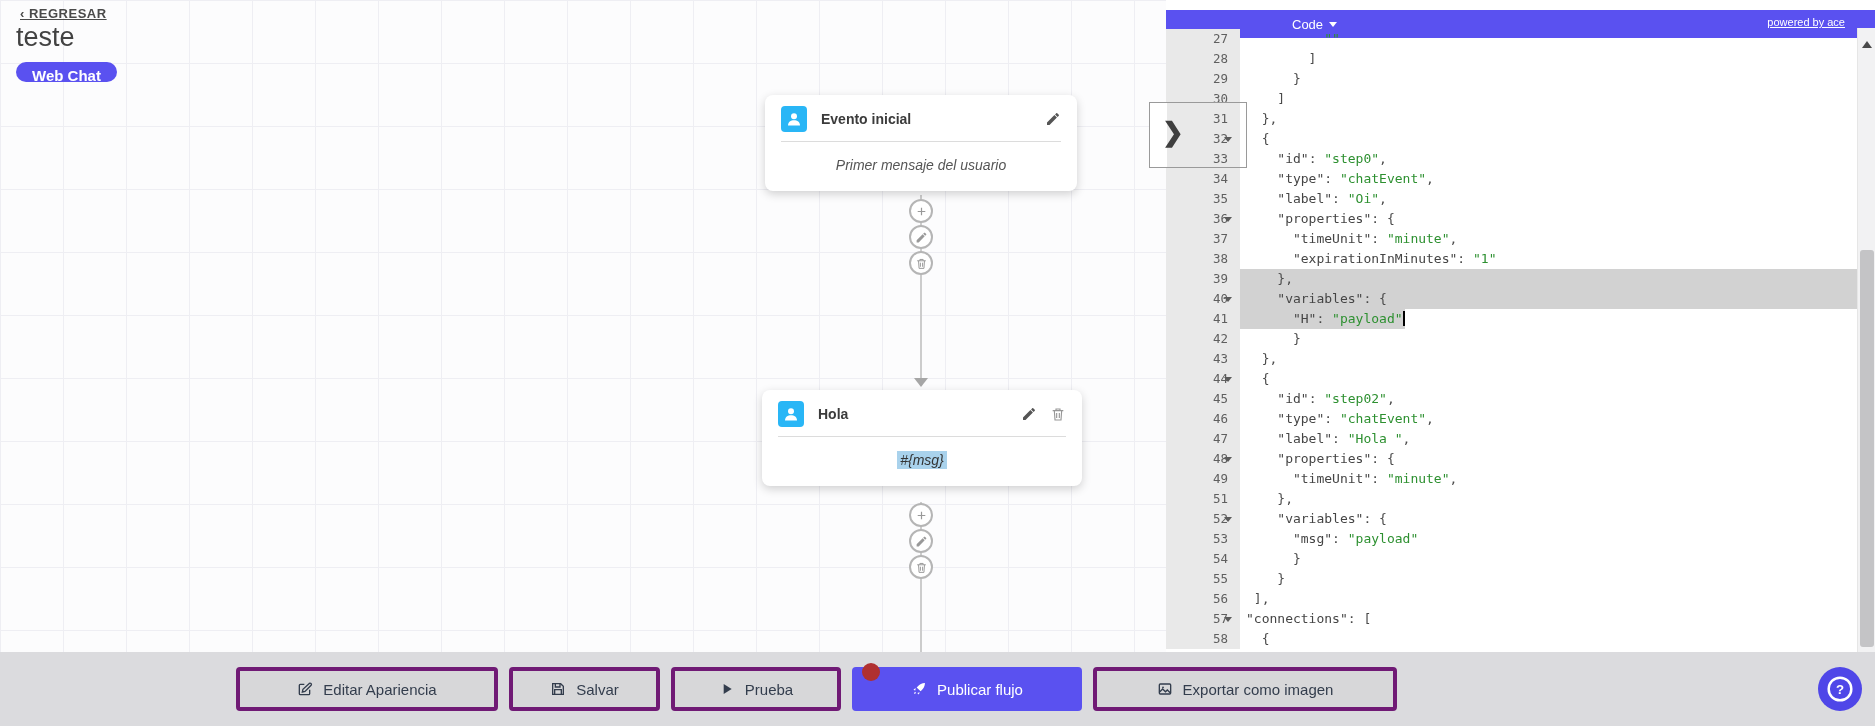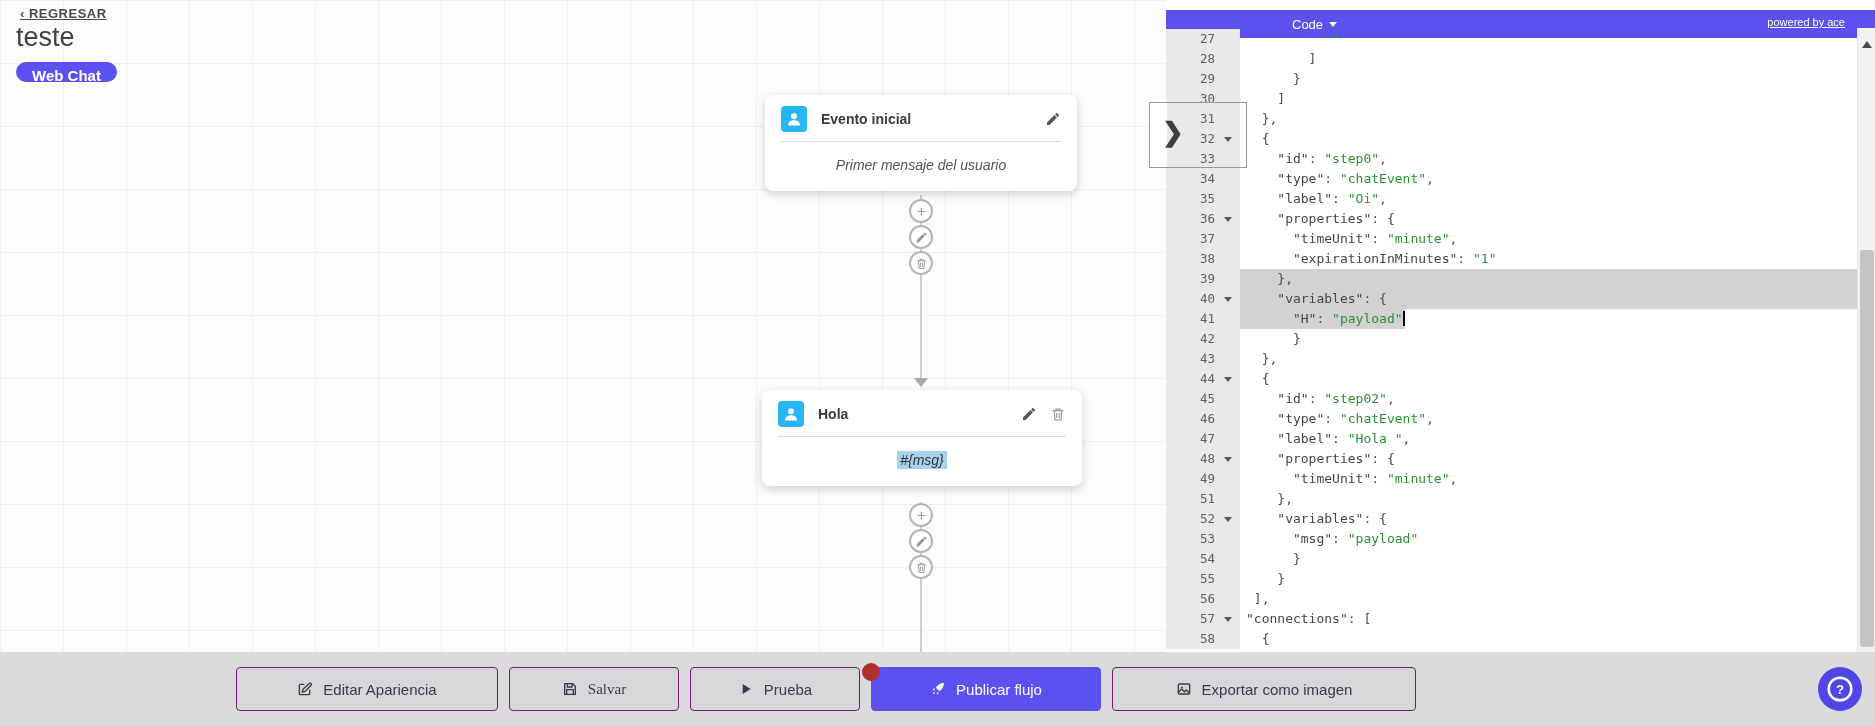--- a/index.html
+++ b/index.html
@@ -54,21 +54,21 @@
     display:flex;align-items:center;gap:6px;}
   .code-menu .tri{width:0;height:0;border-left:4px solid transparent;
     border-right:4px solid transparent;border-top:5px solid #fff;}
   .powered{position:absolute;right:30px;top:6px;color:#fff;font-size:11px;
     text-decoration:underline;cursor:pointer;}
   .code-wrap{position:absolute;left:0;top:28px;right:18px;bottom:0;overflow:hidden;
     font-family:"DejaVu Sans Mono",monospace;font-size:13px;padding-top:1px;}
   .cl{display:flex;height:20px;line-height:20px;}
   .cl.sel-full{background:#d2d2d2;}
   .gut{width:74px;flex:none;background:#e9e9e9;color:#5f5f5f;text-align:right;
-    padding-right:25px;box-sizing:border-box;position:relative;font-size:12.5px;}
+    padding-right:12px;box-sizing:border-box;position:relative;font-size:12.5px;}
   .fold{position:absolute;right:8px;top:8px;width:0;height:0;
     border:4px solid transparent;border-top:5px solid #5a5a5a;}
   .txt{white-space:pre;padding-left:6px;flex:1;color:#4a4a4a;}
   .txt.sel-text{flex:none;background:#d2d2d2;}
   .tk-key{color:#454545;}
   .tk-str{color:#2d9030;}
   .cursor{display:inline-block;width:2px;height:15px;background:#000;
     vertical-align:-3px;}
   
   .collapse-handle{position:absolute;left:1149px;top:102px;width:96px;height:64px;
@@ -81,21 +81,21 @@
   .sb-track{position:absolute;right:0;top:28px;bottom:0;width:18px;
     background:#f2f2f3;border-left:1px solid #e6e6e6;box-sizing:border-box;}
   .sb-up{position:absolute;top:8px;left:4px;width:0;height:0;
     border:5px solid transparent;border-bottom:7px solid #4a4a4a;}
   .sb-thumb{position:absolute;top:222px;left:2px;width:14px;height:397px;
     background:#c4c4c6;border-radius:3px;}
   
   .toolbar{position:absolute;left:0;top:652px;width:1875px;height:74px;
     background:#dbdbde;z-index:8;display:flex;align-items:center;gap:11px;
     padding-left:236px;box-sizing:border-box;}
-  .tb-btn{height:44px;border:1px solid #701a75;border-radius:4px;background:#d7d7d9;
+  .tb-btn{height:44px;border:4px solid #701a75;border-radius:4px;background:#d7d7d9;
     color:#333d4d;font-size:15px;font-weight:500;cursor:pointer;
     display:flex;align-items:center;justify-content:center;gap:10px;flex:none;
     font-family:"Liberation Sans",sans-serif;box-sizing:border-box;}
   .tb-btn svg{width:16px;height:16px;}
   .tb-btn.primary{background:#5a51f0;border-color:#5a51f0;color:#fff;}
   .red-dot{position:absolute;left:862px;top:663px;width:18px;height:18px;
     border-radius:50%;background:#b03030;z-index:9;}
   .help-fab{position:absolute;left:1818px;top:667px;width:44px;height:44px;
     border-radius:50%;background:#4f46e8;z-index:10;cursor:pointer;
     display:flex;align-items:center;justify-content:center;}
@@ -336,21 +336,21 @@
 </div>
 
 <div class="toolbar">
   <button class="tb-btn" style="width:262px;">
     <svg viewBox="0 0 24 24" fill="none" stroke="#333d4d" stroke-width="2">
         <path d="M11 5H5a1.5 1.5 0 0 0-1.5 1.5V19A1.5 1.5 0 0 0 5 20.5h12.5A1.5 1.5 0 0 0 19 19v-6"></path>
         <path d="M18.4 3.6a2 2 0 0 1 2.8 2.8L12 15.6 8 16.5l.9-4z"></path>
       </svg>
     <span>Editar Apariencia</span>
   </button>
-  <button class="tb-btn" style="width:170px;font-family:Liberation Serif, serif;">
+  <button class="tb-btn" style="width:151px;">
     <svg viewBox="0 0 24 24" fill="none" stroke="#333d4d" stroke-width="2">
         <path d="M4 4h12l4 4v12H4z"></path>
         <path d="M8 4v5h7V4"></path>
         <path d="M7 20v-7h10v7"></path>
       </svg>
     <span>Salvar</span>
   </button>
   <button class="tb-btn" style="width:170px;">
     <svg viewBox="0 0 24 24" fill="#333d4d">
         <path d="M7 4.5l12 7.5-12 7.5z"></path>

